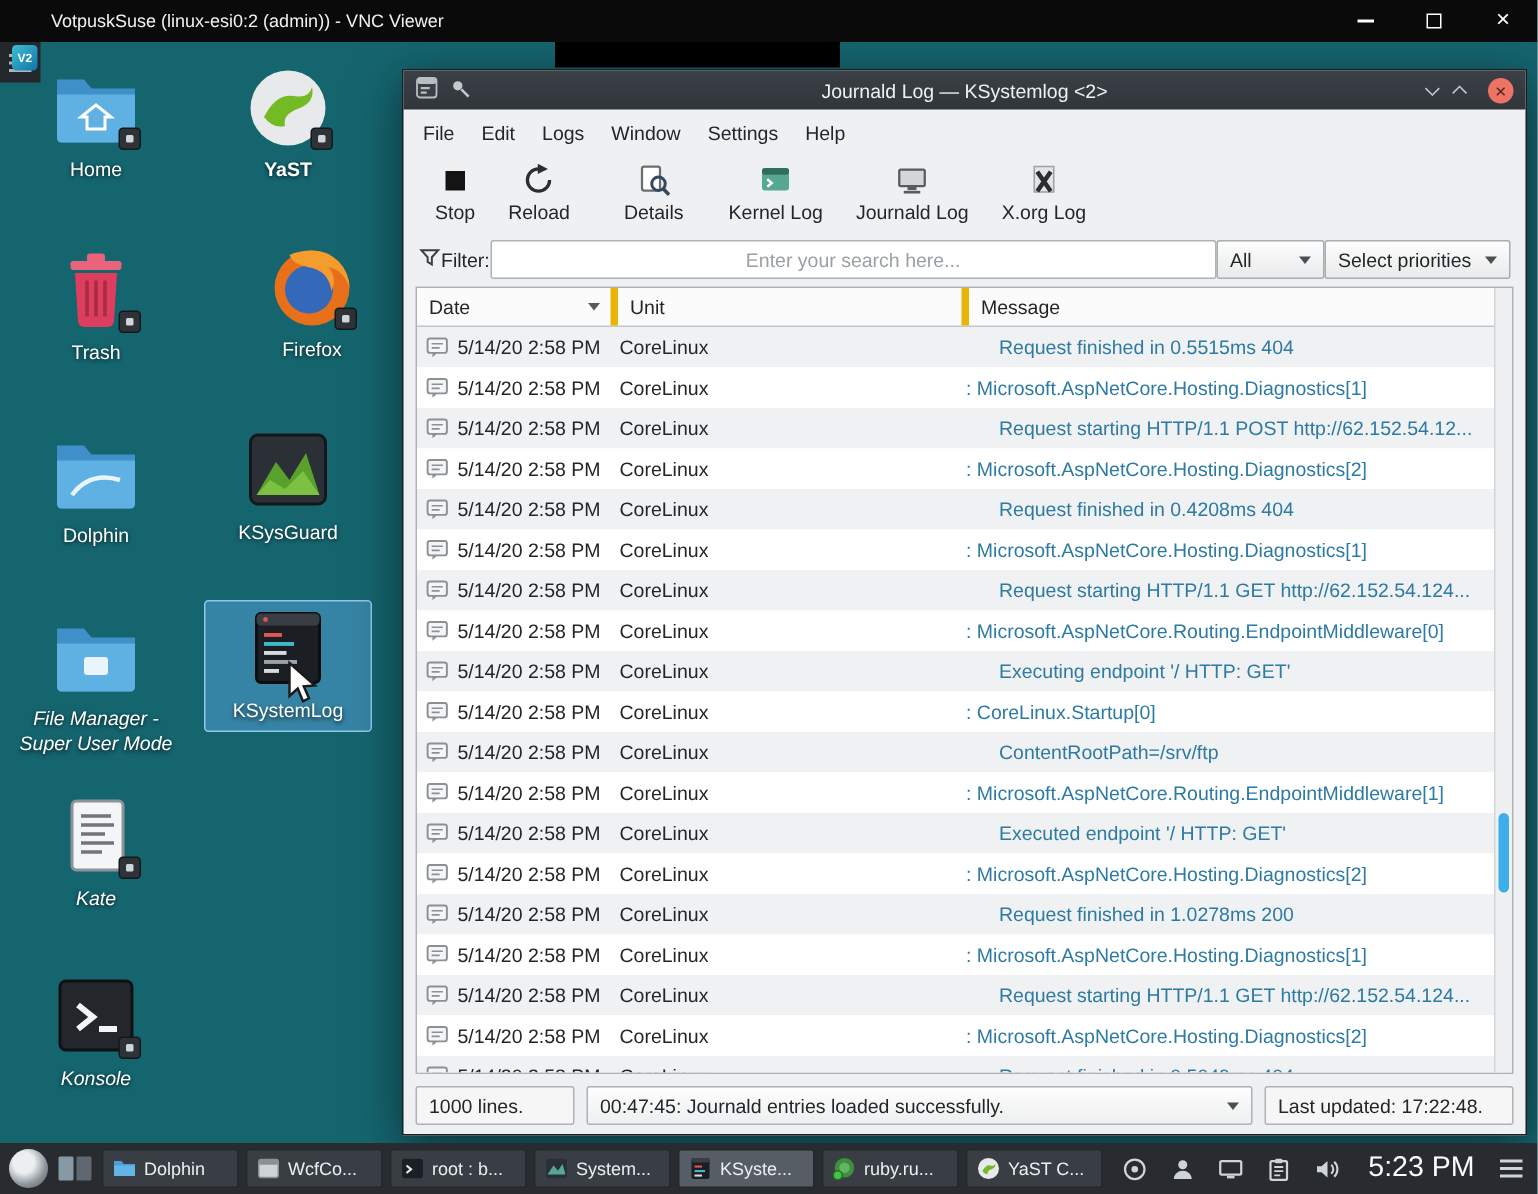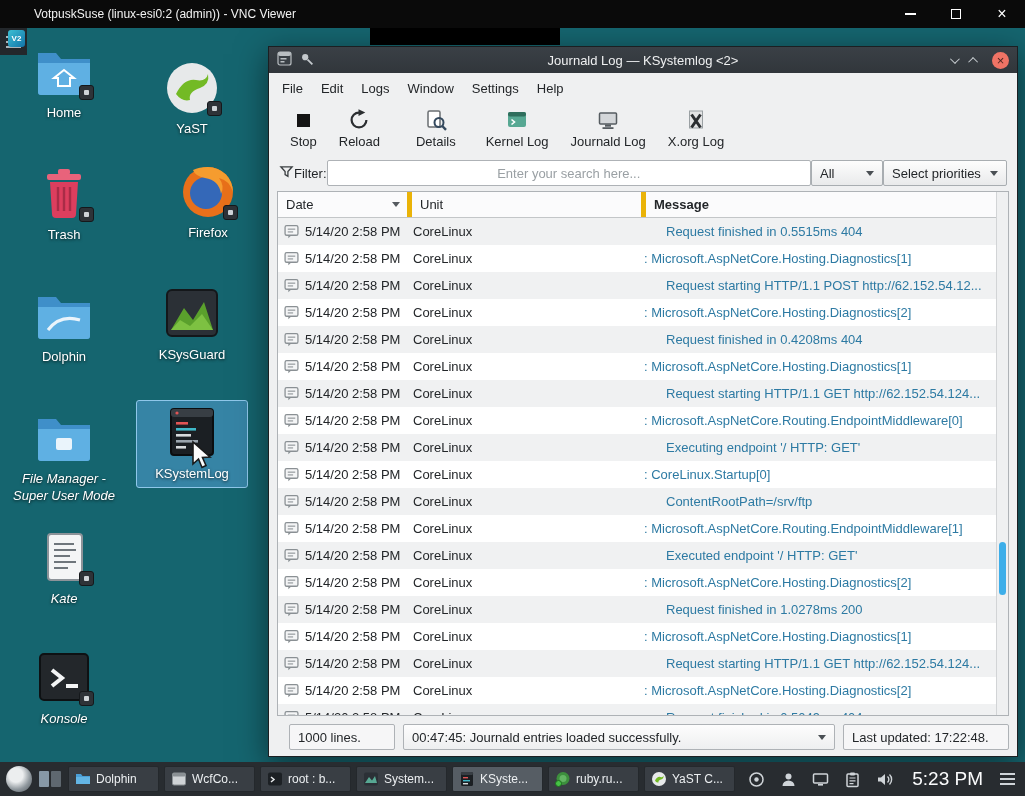--- a/index.html
+++ b/index.html
@@ -78,37 +78,37 @@
          border-top:5px solid #4a4f54; margin-left:auto; }
 
   
   .frame { flex:1 1 auto; margin:0 8px 6px 8px; border:1px solid #aeb2b6; background:#fff;
            position:relative; overflow:hidden; display:flex; flex-direction:column; }
   .thead { display:flex; height:26px; background:#fbfbfc; border-bottom:1px solid #c3c6c8;
            color:#232629; flex:0 0 auto; align-items:center; }
   .hcell { display:flex; align-items:center; height:100%; padding-left:8px; border-right:5px solid #eab308; }
   .h-date { width:134px; }
   .h-unit { width:234px; }
-  .h-msg { flex:1; border-right:none;font-weight:bold; }
+  .h-msg { flex:1; border-right:none; }
   .sort-tri { width:0; height:0; border-left:4px solid transparent; border-right:4px solid transparent;
               border-top:5px solid #565b60; margin-left:auto; margin-right:7px; }
   .tbody { flex:1 1 auto; overflow:hidden; width:722px; }
   .trow { display:flex; align-items:center; height:27px; }
   .tbody .trow:nth-of-type(odd) { background:#f0f1f2; }
   .tbody .trow:nth-of-type(even) { background:#fff; }
   .row-icon { width:15px; height:15px; margin-left:6px; flex:0 0 auto; }
   .c-date { width:107px; padding-left:6px; color:#232629; white-space:nowrap; }
   .c-unit { width:234px; padding-left:7px; color:#232629; white-space:nowrap; }
   .c-msg { flex:1; color:#2d7aa3; white-space:nowrap; overflow:hidden; padding-left:4px; }
   .trow.indent .c-msg { padding-left:26px; }
   .vscroll { position:absolute; top:0; right:0; bottom:0; width:12px; background:#eff0f1; border-left:1px solid #d2d4d6; }
   .vthumb { position:absolute; left:2px; width:7px; top:67%; height:10%; background:#3daee9; border-radius:4px; }
 
   
-  .statusbar { height:34px; display:flex; align-items:center; gap:8px; padding:0 8px 4px 20px; flex:0 0 auto; }
+  .statusbar { height:34px; display:flex; align-items:center; gap:8px; padding:0 8px 4px 8px; flex:0 0 auto; }
   .sb-box { height:26px; border:1px solid #aeb2b6; border-radius:2px; background:#f6f6f7;
             display:flex; align-items:center; padding:0 8px; color:#232629; white-space:nowrap; }
   .sb-lines { width:106px; }
   .sb-status { flex:1; background:linear-gradient(#fdfdfd,#eeeff0); }
   .sb-updated { width:166px; }
 
   
   .taskbar { position:absolute; left:0; right:0; bottom:0; height:34px; background:#282c30; z-index:70;
              display:flex; align-items:center; padding:0 6px; gap:5px; }
   .launcher { width:26px; height:26px; border-radius:50%;
@@ -218,21 +218,21 @@
       <svg viewBox="0 0 64 56" width="64" height="56">
           <rect x="8" y="4" width="48" height="46" rx="4" fill="#23272b" stroke="#0e1113" stroke-width="2"></rect>
           <path d="M20 20 l10 8 -10 8" fill="none" stroke="#f4f5f6" stroke-width="4"></path>
           <rect x="34" y="34" width="12" height="4" fill="#f4f5f6"></rect>
         </svg>
       <span class="badge"></span>
     </div>
     <div class="dlabel">Konsole</div>
   </div>
 
-  <div class="dicon" style="left:140px; top:32px;">
+  <div class="dicon" style="left:140px; top:16px;font-weight:bold;">
     <div class="art">
       <svg viewBox="0 0 64 56" width="64" height="56">
           <circle cx="32" cy="28" r="25" fill="#e7e9ea"></circle>
           <path d="M16 34 q8 -16 20 -14 q10 2 12 -6 q2 10 -8 14 q-12 4 -10 12 q-8 2 -14 -6" fill="#73ba25"></path>
         </svg>
       <span class="badge"></span>
     </div>
     <div class="dlabel">YaST</div>
   </div>
 

